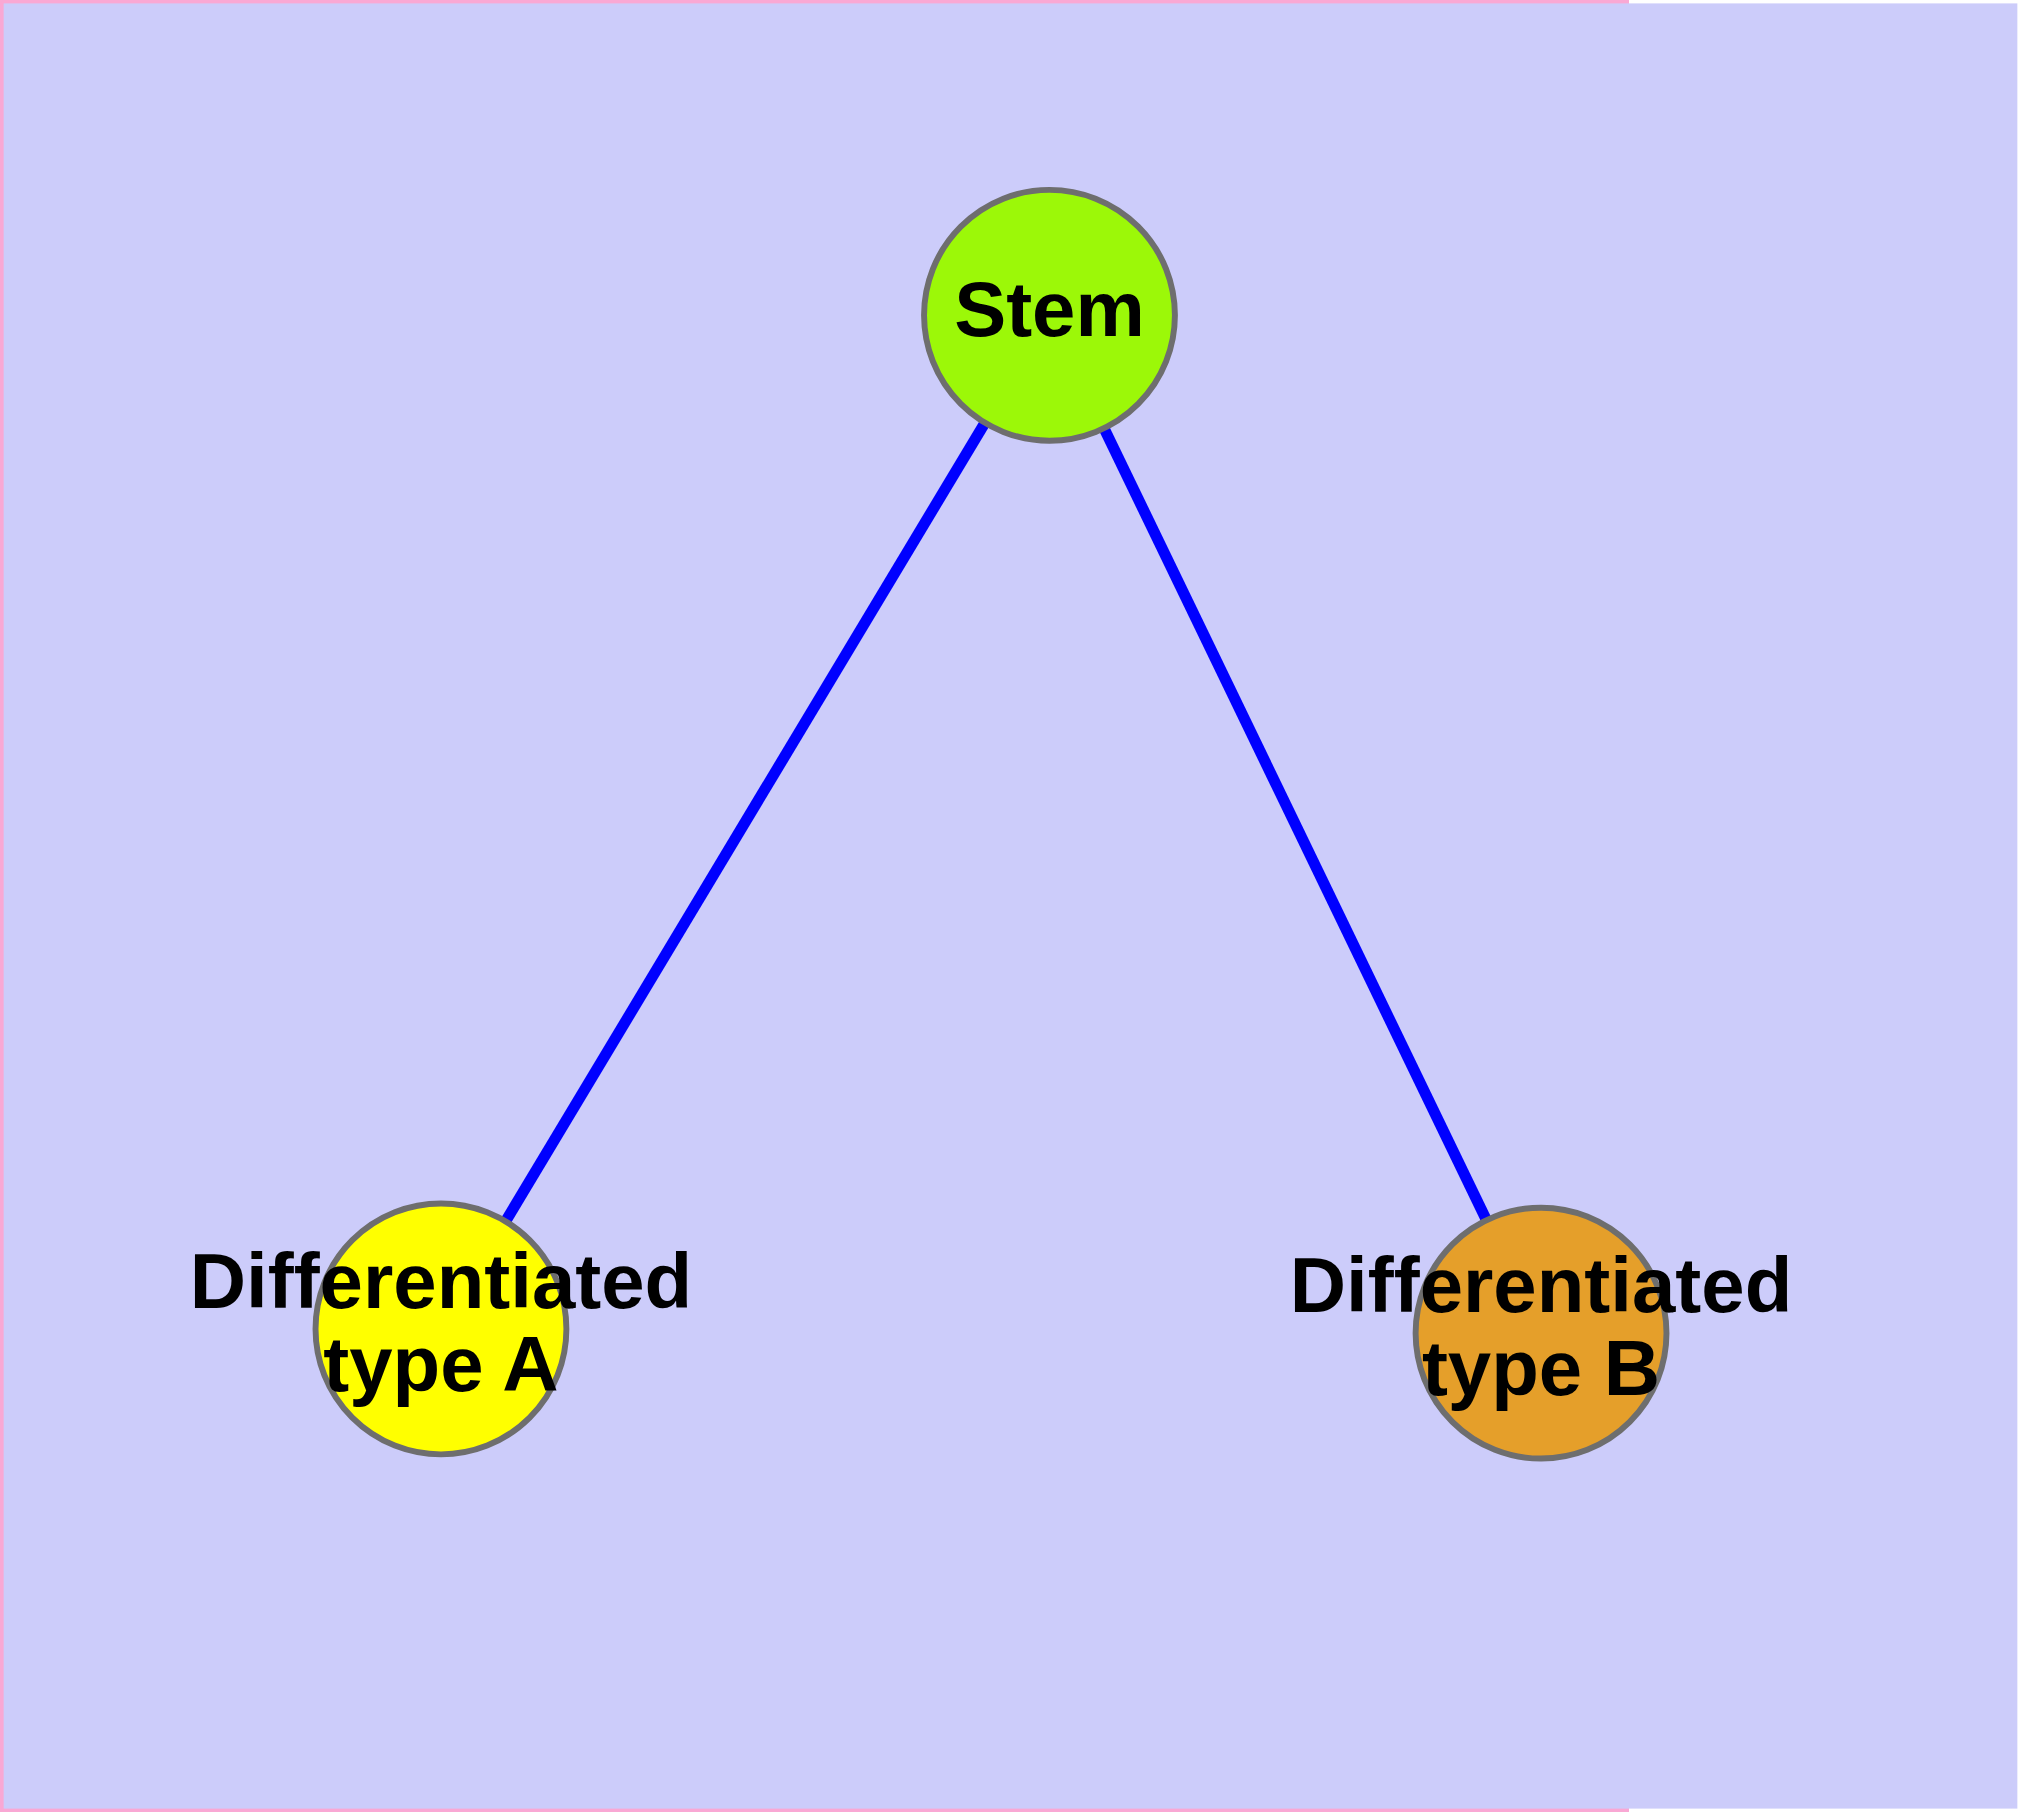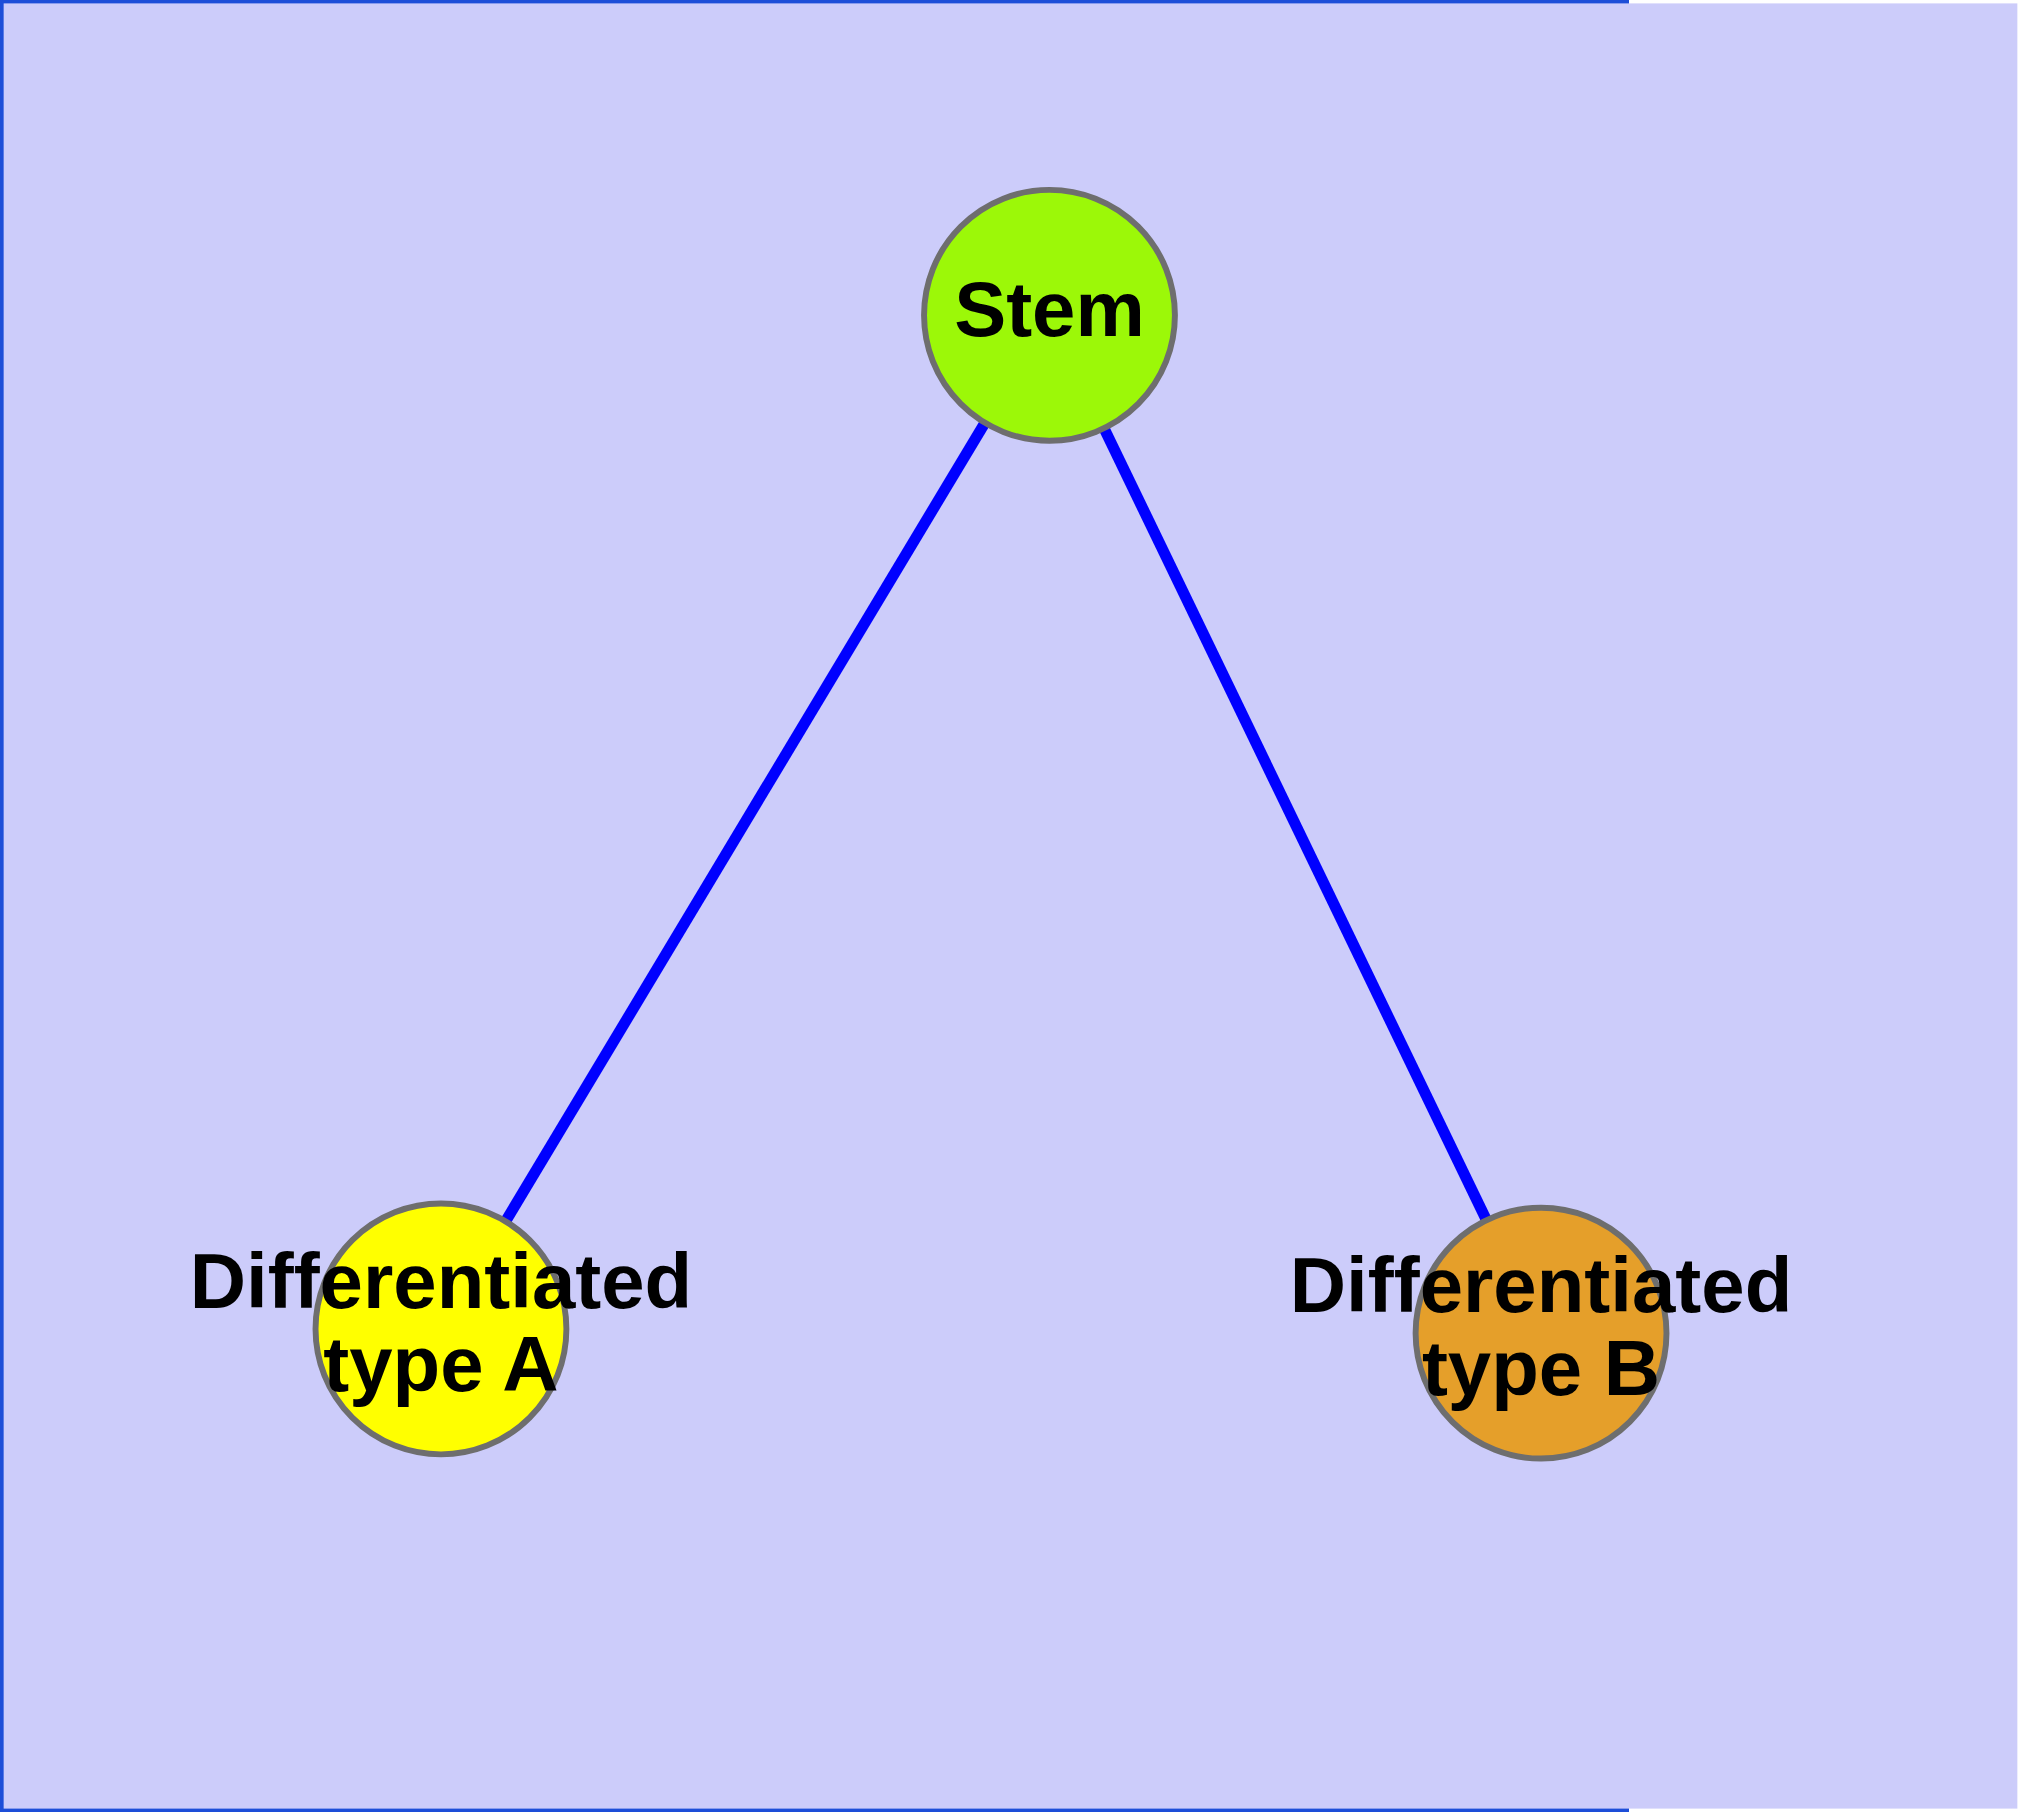--- a/index.html
+++ b/index.html
@@ -10,21 +10,21 @@
   body {
     width: 2021px;
     height: 1812px;
     overflow: hidden;
     font-family: "Liberation Sans", sans-serif;
   }
   #canvas {
     position: relative;
     width: 1629px;
     height: 1812px;
-    background: #1d4ed8;
+    background: #f9a8d4;
   }
   #graph-svg {
     position: absolute;
     top: 0;
     left: 0;
     width: 2021px;
     height: 1812px;
     display: block;
   }
   .node-label {

